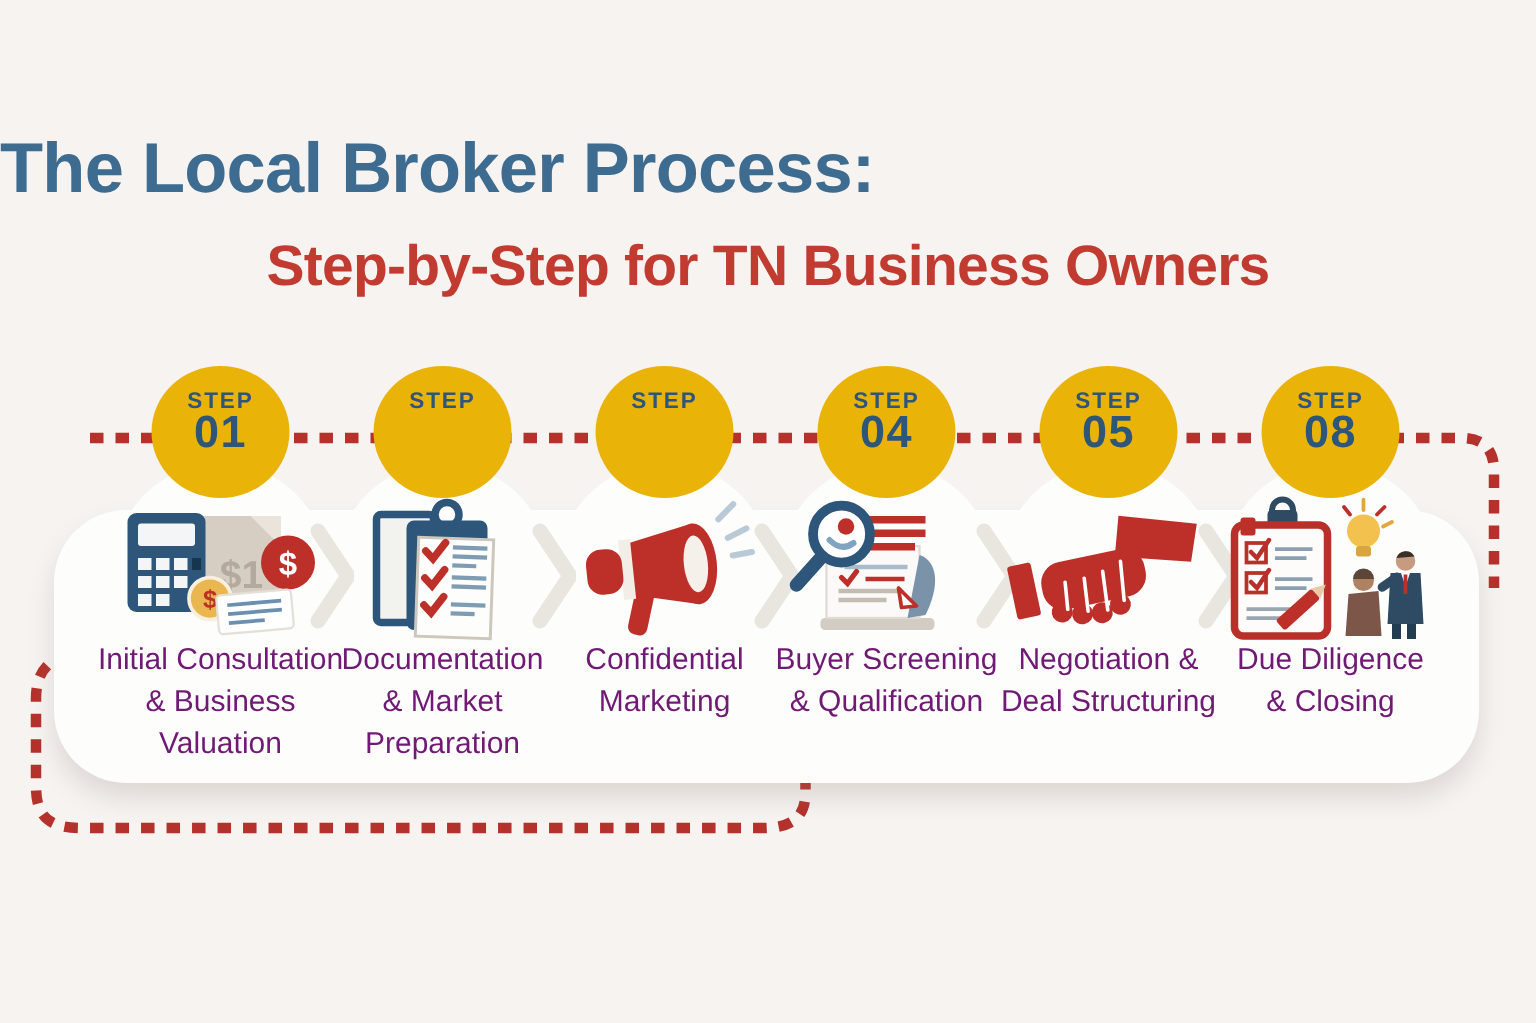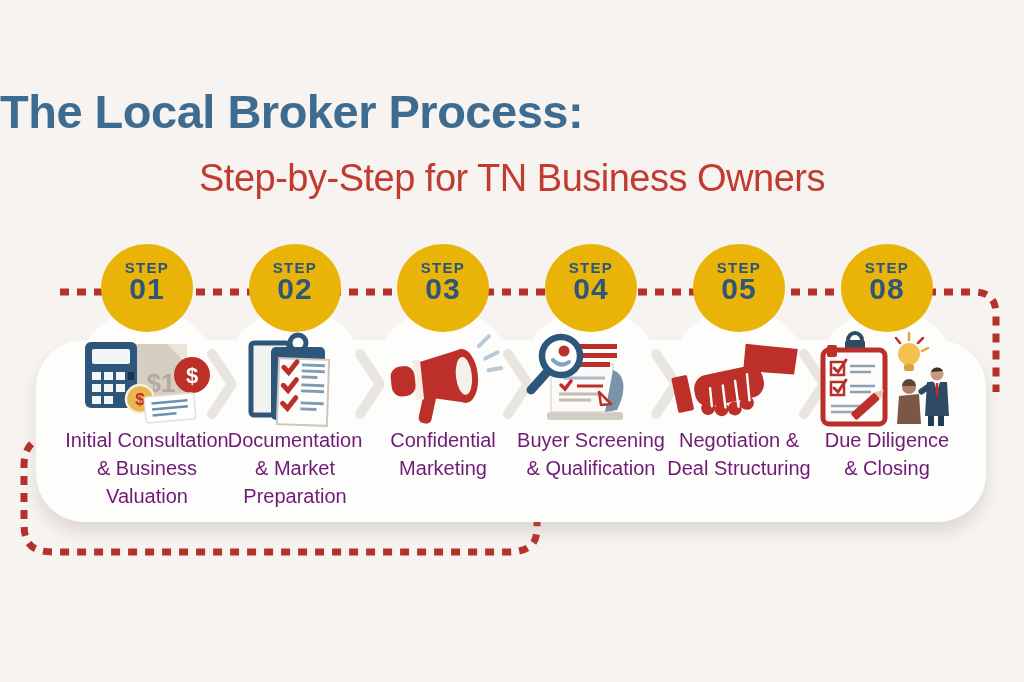--- a/index.html
+++ b/index.html
@@ -2,21 +2,21 @@
 <html><head>
 <meta charset="utf-8">
 <style>
   html,body{margin:0;padding:0;background:#f6f3f1;}
   .canvas{position:relative;width:1024px;height:682px;background:#f6f3f1;overflow:hidden;
           font-family:"Liberation Sans",sans-serif;}
   
   .title{position:absolute;top:84px;left:0;width:100%;text-align:left;
          font-size:47px;font-weight:bold;color:#3e6c90;letter-spacing:-0.5px;z-index:5;}
   .subtitle{position:absolute;top:157px;left:0;width:100%;text-align:center;
-         font-size:38px;font-weight:normal;color:#c23b31;letter-spacing:-0.5px;z-index:5;}
+         font-size:38px;font-weight:bold;color:#c23b31;letter-spacing:-0.5px;z-index:5;}
   
   .decor{position:absolute;left:0;top:0;z-index:1;}
   .decor path{fill:none;stroke:#b5312b;stroke-width:7;stroke-dasharray:9 8;}
   
   .card-base{position:absolute;left:36px;top:340px;width:950px;height:182px;background:#fdfdfc;
          border-radius:48px;box-shadow:0 10px 16px rgba(140,125,115,.22);z-index:2;}
   .blob{position:absolute;top:309px;width:142px;height:140px;background:#fdfdfc;
          border-radius:70px;z-index:2;}
   .blob.b1{left:76px}.blob.b2{left:224px}.blob.b3{left:372px}
   .blob.b4{left:520px}.blob.b5{left:668px}.blob.b6{left:816px}
@@ -110,21 +110,20 @@
       </g>
     </svg>
     <div class="label">Initial Consultation
 &amp; Business
 Valuation</div>
   </div>
 
   <div class="step s2">
     <div class="circle">
       <div class="badge">STEP</div>
-      <div class="num">02</div>
     </div>
     <svg class="icon" viewBox="0 0 148 100">
       <rect x="30" y="13" width="38" height="72" rx="3" fill="#f2f2ef" stroke="#2d567a" stroke-width="5"></rect>
       <circle cx="77" cy="13" r="8" fill="none" stroke="#2d567a" stroke-width="5"></circle>
       <rect x="50" y="17" width="54" height="73" rx="5" fill="#2d567a"></rect>
       <g transform="rotate(2 82 62)">
         <rect x="57" y="29" width="50" height="66" fill="#fdfdfb" stroke="#cdc7bd" stroke-width="2"></rect>
         <g stroke="#bd3029" stroke-width="5" fill="none" stroke-linecap="round">
           <polyline points="62,38 67,43 75,32"></polyline>
           <polyline points="62,56 67,61 75,50"></polyline>
@@ -142,21 +141,20 @@
       </g>
     </svg>
     <div class="label">Documentation
 &amp; Market
 Preparation</div>
   </div>
 
   <div class="step s3">
     <div class="circle">
       <div class="badge">STEP</div>
-      <div class="num">03</div>
     </div>
     <svg class="icon" viewBox="0 0 148 100">
       <g transform="rotate(-6 75 48)">
         <g stroke="#b9c9d6" stroke-width="4" stroke-linecap="round">
           <line x1="113" y1="20" x2="124" y2="11"></line>
           <line x1="118" y1="33" x2="131" y2="28"></line>
           <line x1="120" y1="45" x2="133" y2="44"></line>
         </g>
         <g transform="rotate(18 58 66)">
           <rect x="52" y="60" width="13" height="32" rx="5" fill="#bd3029"></rect>

